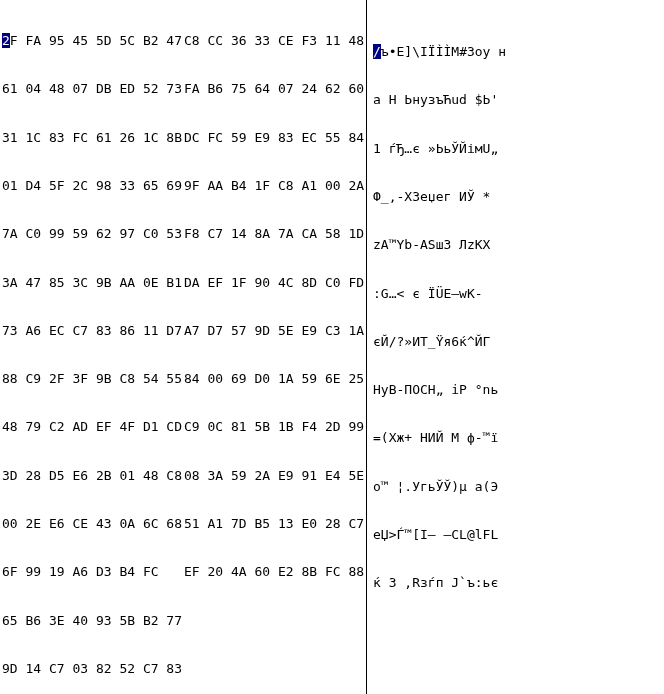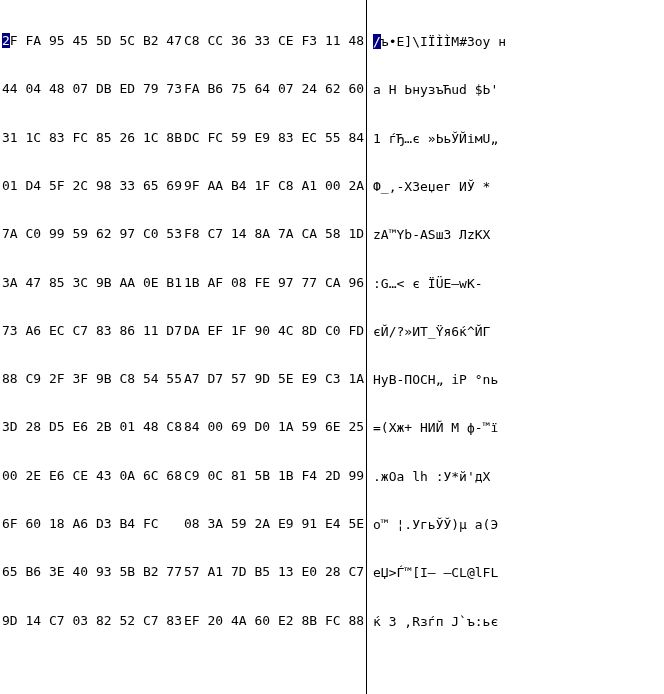--- a/index.html
+++ b/index.html
@@ -24,21 +24,21 @@
     font-family: "DejaVu Sans Mono", monospace;
     font-size: 13px;
     line-height: 16.1px;
   }
   .hex-pane {
     padding: 1px 0 0 2px;
     white-space: pre;
     letter-spacing: 0px;
   }
   .ascii-pane {
-    padding: 2px 0 0 6px;
+    padding: 12px 0 0 6px;
     white-space: pre;
     letter-spacing: 0px;
     border-left: 1px solid #000000;
     margin-left: 2px;
   }
   .hex-row, .ascii-row {
     height: 16.1px;
     white-space: pre;
   }
   .sel-byte {
@@ -49,30 +49,31 @@
     background: #000080;
     color: #ffffff;
   }
 </style>
 </head>
 <body>
 
 <div id="hexview">
   <div class="hex-pane">
     <div class="hex-row"><span class="sel-byte">2</span><span>F FA 95 45 5D 5C B2 47</span></div>
-    <div class="hex-row">44 04 48 07 DB ED 79 73</div>
-    <div class="hex-row">31 1C 83 FC 85 26 1C 8B</div>
+    <div class="hex-row">61 04 48 07 DB ED 52 73</div>
+    <div class="hex-row">31 1C 83 FC 61 26 1C 8B</div>
     <div class="hex-row">01 D4 5F 2C 98 33 65 69</div>
     <div class="hex-row">7A C0 99 59 62 97 C0 53</div>
     <div class="hex-row">3A 47 85 3C 9B AA 0E B1</div>
     <div class="hex-row">73 A6 EC C7 83 86 11 D7</div>
     <div class="hex-row">88 C9 2F 3F 9B C8 54 55</div>
+    <div class="hex-row">48 79 C2 AD EF 4F D1 CD</div>
     <div class="hex-row">3D 28 D5 E6 2B 01 48 C8</div>
     <div class="hex-row">00 2E E6 CE 43 0A 6C 68</div>
-    <div class="hex-row">6F 60 18 A6 D3 B4 FC</div>
+    <div class="hex-row">6F 99 19 A6 D3 B4 FC</div>
     <div class="hex-row">65 B6 3E 40 93 5B B2 77</div>
     <div class="hex-row">9D 14 C7 03 82 52 C7 83</div>
     
     
     
     
     
     
     
     
@@ -88,27 +89,26 @@
     
     
   </div>
 
   <div class="hex-pane">
     <div class="hex-row">C8 CC 36 33 CE F3 11 48</div>
     <div class="hex-row">FA B6 75 64 07 24 62 60</div>
     <div class="hex-row">DC FC 59 E9 83 EC 55 84</div>
     <div class="hex-row">9F AA B4 1F C8 A1 00 2A</div>
     <div class="hex-row">F8 C7 14 8A 7A CA 58 1D</div>
-    <div class="hex-row">1B AF 08 FE 97 77 CA 96</div>
     <div class="hex-row">DA EF 1F 90 4C 8D C0 FD</div>
     <div class="hex-row">A7 D7 57 9D 5E E9 C3 1A</div>
     <div class="hex-row">84 00 69 D0 1A 59 6E 25</div>
     <div class="hex-row">C9 0C 81 5B 1B F4 2D 99</div>
     <div class="hex-row">08 3A 59 2A E9 91 E4 5E</div>
-    <div class="hex-row">57 A1 7D B5 13 E0 28 C7</div>
+    <div class="hex-row">51 A1 7D B5 13 E0 28 C7</div>
     <div class="hex-row">EF 20 4A 60 E2 8B FC 88</div>
     
     
     
     
     
     
     
     
     
@@ -127,21 +127,20 @@
   <div class="ascii-pane">
     <div class="ascii-row"><span class="sel-char">/</span><span>ъ•E]\IÏÌÌM#Зоу н</span></div>
     <div class="ascii-row">а Н ЬнузъЋud $Ь'</div>
     <div class="ascii-row">1 ѓЂ…є »ЬьЎЙімU„</div>
     <div class="ascii-row">Ф_,-ХЗеџег ИЎ *</div>
     <div class="ascii-row">zA™Yb-АЅшЗ ЛzКХ</div>
     <div class="ascii-row">:G…&lt; є ÏÜE—wK-</div>
     <div class="ascii-row">єЙ/?»ИТ_Ÿя6ќ^ЙГ</div>
     <div class="ascii-row">НуВ-ПОСН„ iР °nь</div>
     <div class="ascii-row">=(Хж+ НИЙ М ф-™ї</div>
-    <div class="ascii-row">.жОа lh :У*й'дХ</div>
     <div class="ascii-row">o™ ¦.УгьЎЎ)µ а(Э</div>
     <div class="ascii-row">еЏ&gt;Ѓ™[I— —CL@lFL</div>
     <div class="ascii-row">ќ 3 ,Rзѓп J`ъ:ьє</div>
     
     
     
     
     
     
     

